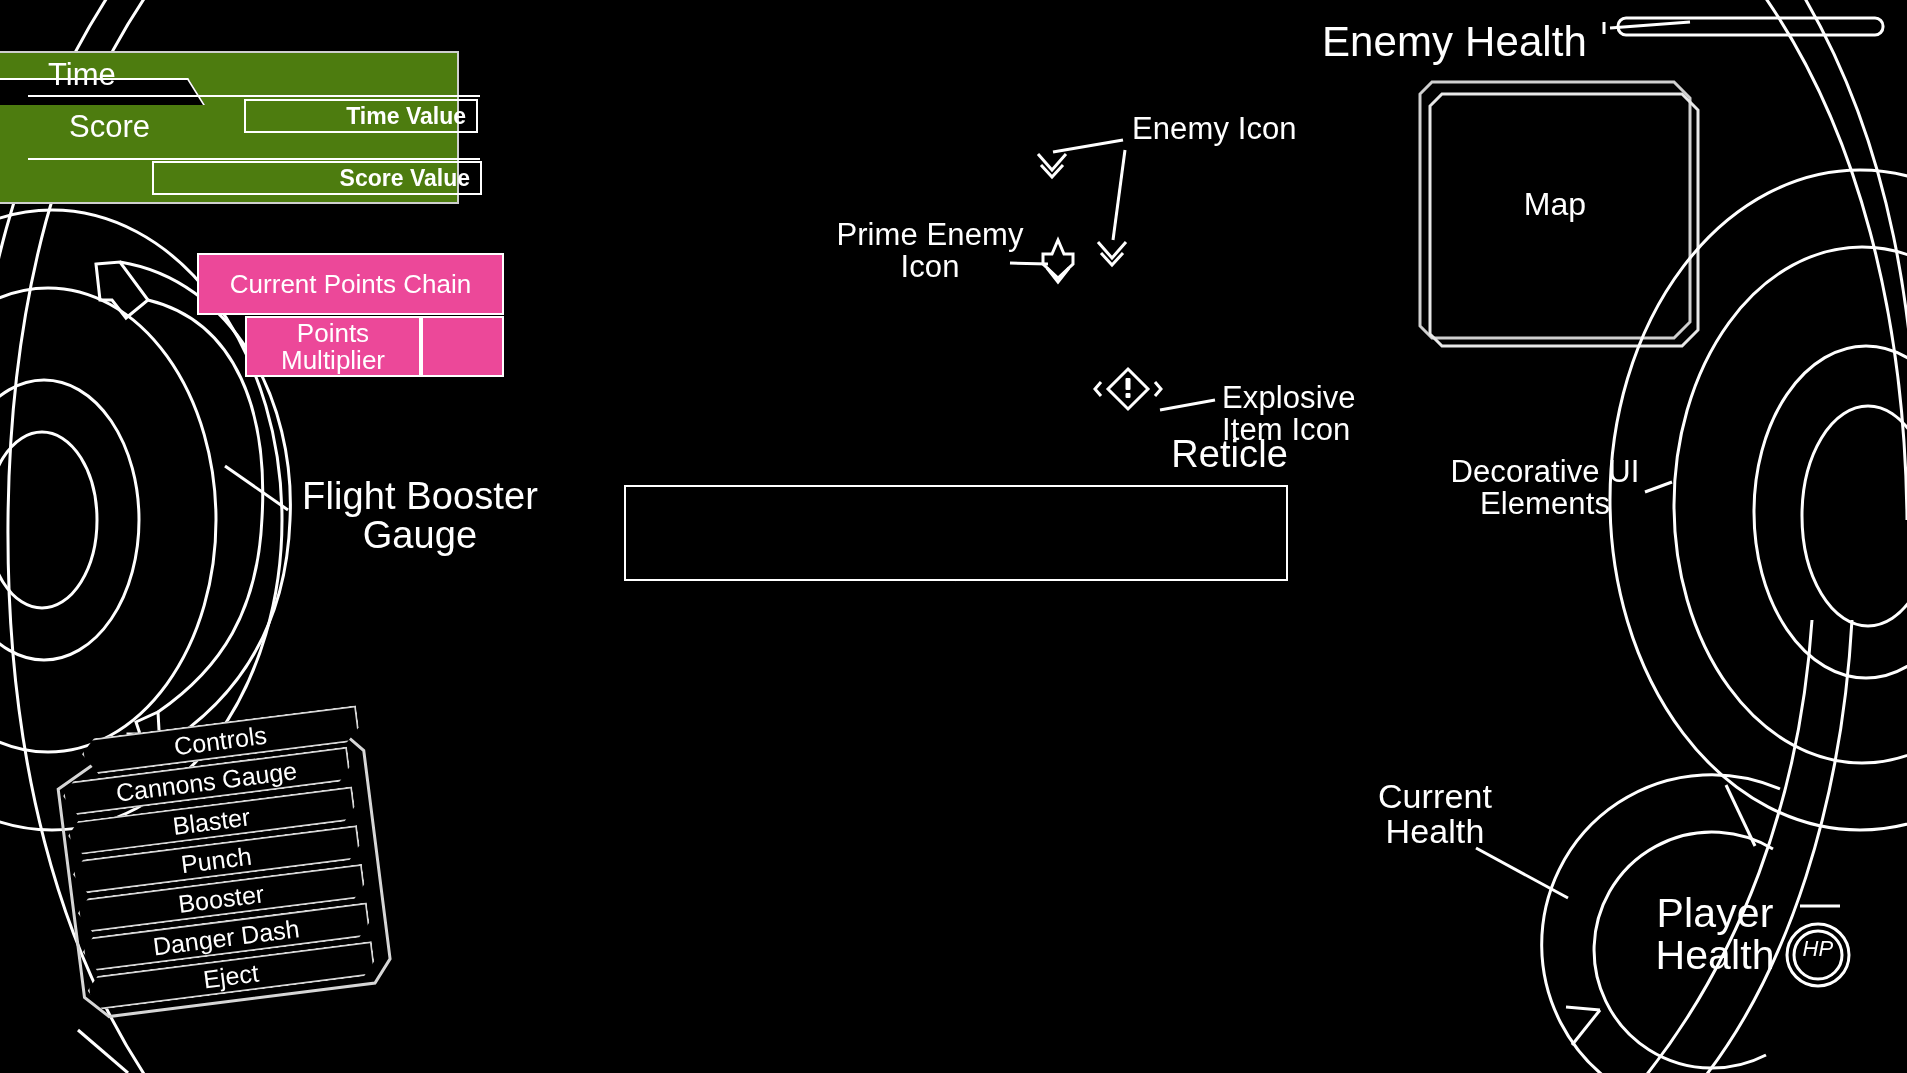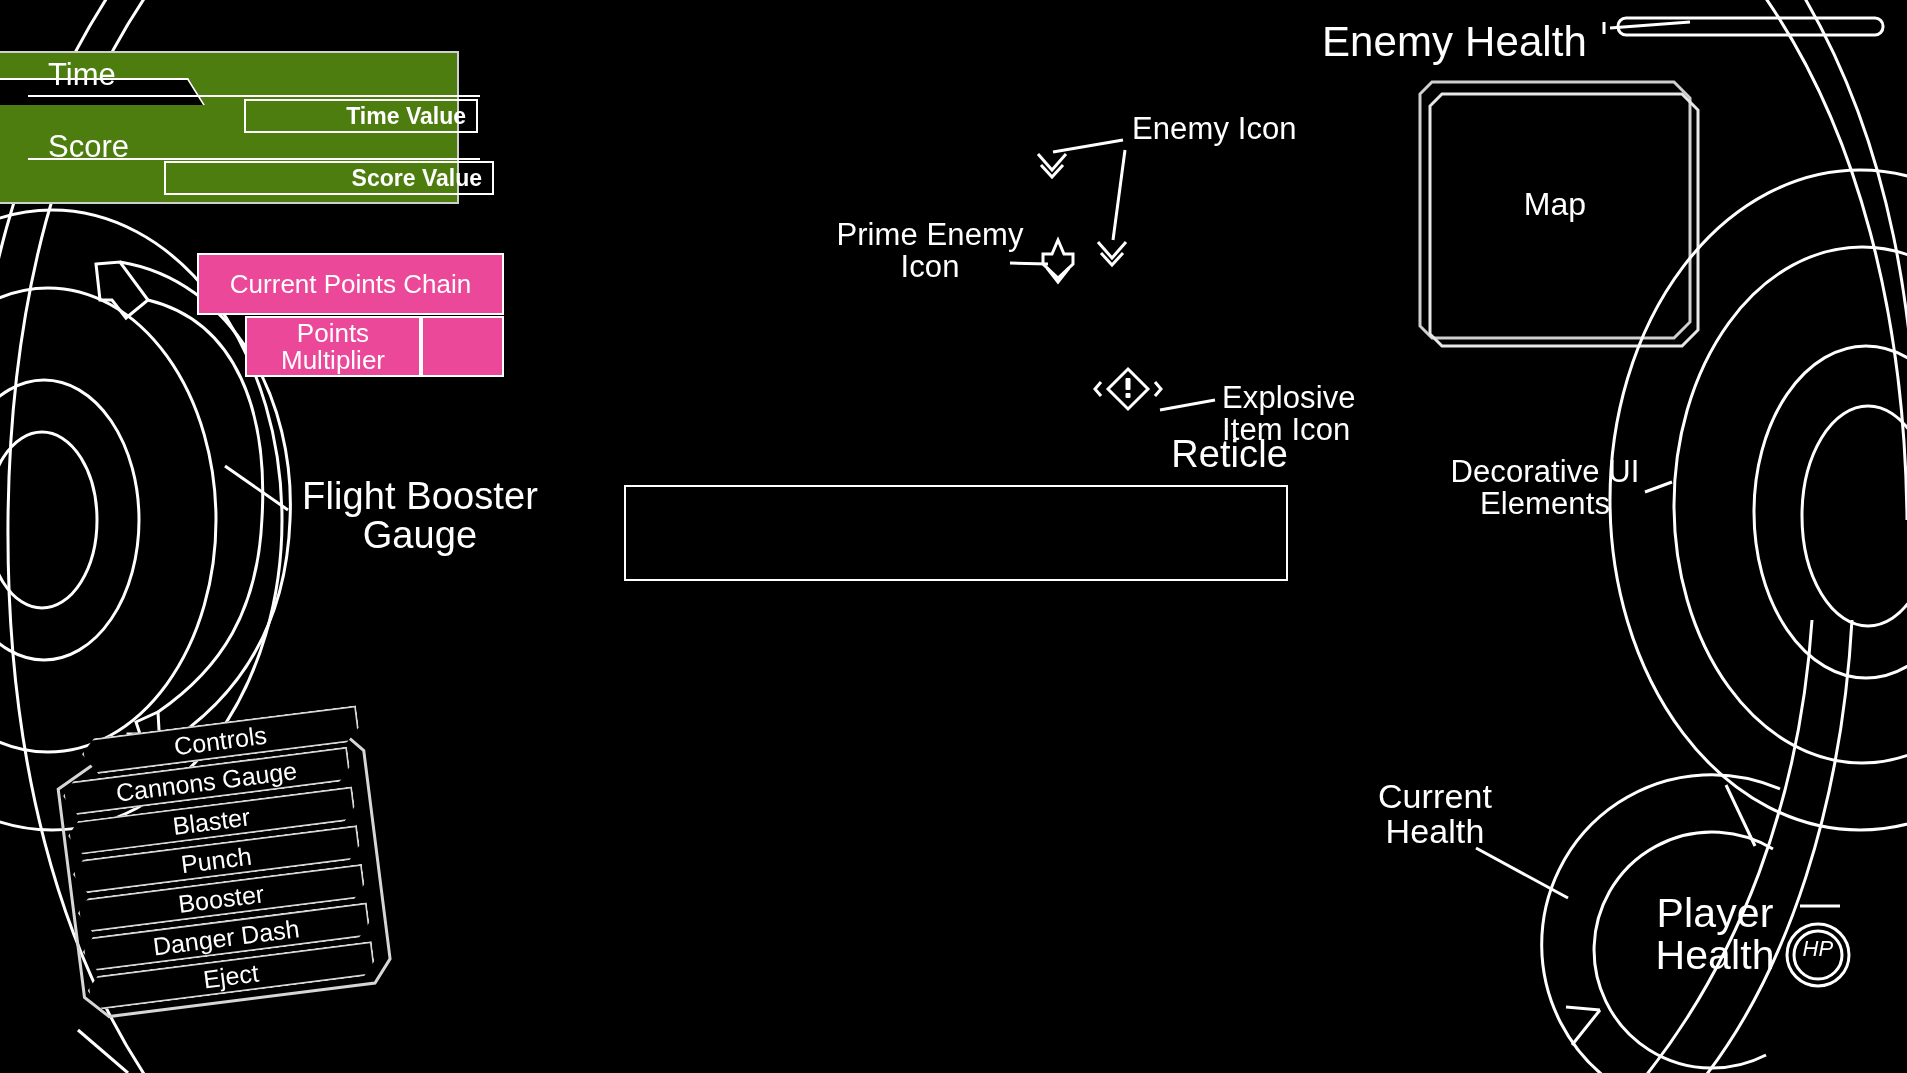--- a/index.html
+++ b/index.html
@@ -300,23 +300,23 @@
 
   <div class="lbl" style="left:1788px; top:938px; width:60px; text-align:center; font-size:22px; font-style:italic;">HP</div>
 
   <div id="score-panel">
     <div id="score-panel-tab"></div>
 
     <div class="panel-row-label" style="top:4px;">Time</div>
     <div class="panel-underline" style="top:42px;"></div>
     <div class="value-box" style="left:244px; top:46px; width:234px;">Time Value</div>
 
-    <div class="panel-row-label" style="top:76px;">Score</div>
+    <div class="panel-row-label" style="top:56px;margin-left:21px;">Score</div>
     <div class="panel-underline" style="top:105px;"></div>
-    <div class="value-box" style="left:164px; top:108px; width:330px;">Score Value</div>
+    <div class="value-box" style="left:152px; top:108px; width:330px;">Score Value</div>
   </div>
 
   <div class="pbox" style="left:197px; top:253px; width:307px; height:62px;">Current Points
 Chain</div>
   <div class="pbox" style="left:245px; top:316px; width:176px; height:61px;">Points
 Multiplier</div>
   <div class="pbox" style="left:421px; top:316px; width:83px; height:61px;"></div>
 
   <div id="controls-wrap">
     <div id="controls-shell">

